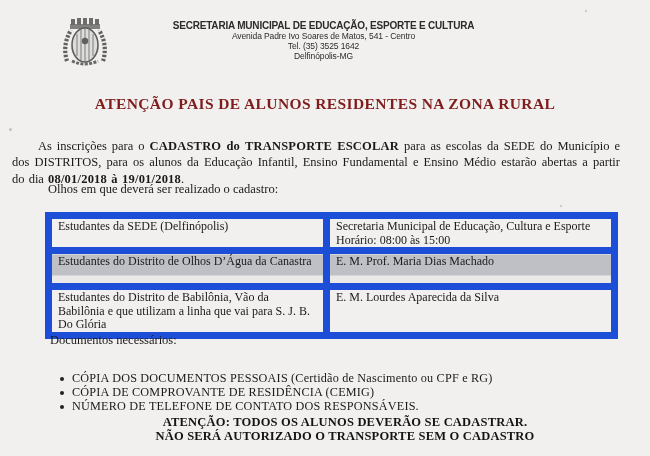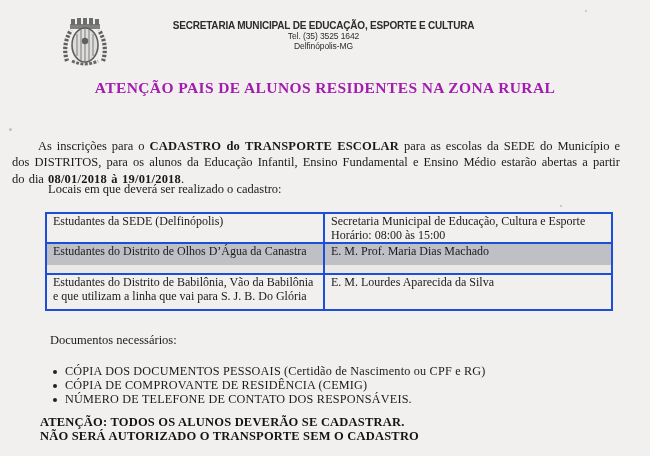--- a/index.html
+++ b/index.html
@@ -21,24 +21,24 @@
     text-align:center;
     font-family:"Liberation Sans", sans-serif;
     color:#2b2b2b;
   }
   .header-text .org{font-size:10px;font-weight:bold;letter-spacing:-0.2px;line-height:11px;}
   .header-text .sub{font-size:8.5px;line-height:10px;letter-spacing:-0.1px;}
   .email-link{color:#2b2b2b;text-decoration:underline;}
 
   
   .doc-title{
-    position:absolute;left:0;right:0;top:79px;
+    position:absolute;left:0;right:0;top:95px;
     text-align:center;
     font-size:15.5px;font-weight:bold;letter-spacing:0.4px;
-    color:#a21caf;
+    color:#7f1d1d;
   }
 
   
   .intro{
     position:absolute;left:12px;top:125px;width:608px;
     font-size:12.5px;line-height:16.5px;
     text-align:justify;text-indent:26px;
     word-spacing:1px;
   }
   .intro b{letter-spacing:0.2px;}
@@ -46,49 +46,50 @@
   .locais{position:absolute;left:48px;top:182px;font-size:12.5px;}
 
   
   .reg-table{
     position:absolute;left:45px;top:212px;
     border-collapse:collapse;
     font-size:12px;line-height:13.5px;
     table-layout:fixed;width:566px;
   }
   .reg-table td{
-    border:2px solid #1d4ed8;
+    border:7px solid #1d4ed8;
     vertical-align:top;
     padding:1px 6px 0 6px;
   }
   .reg-table col.c1{width:278px;}
   .reg-table col.c2{width:288px;}
   tr.r1 td{height:27px;}
   tr.r2 td{height:28px;}
   tr.r3 td{height:33px;}
   tr.shaded td{
     background:linear-gradient(to bottom,#bec0c6 0,#bec0c6 72%,#eae9e7 72%);
   }
 
   
   .docs-label{position:absolute;left:50px;top:333px;font-size:12.5px;}
   .bullets{
     position:absolute;left:44px;top:356px;
-    margin:8px;padding:0;list-style:none;
+    margin:15px;padding:0;list-style:none;
     font-size:12.2px;line-height:14px;letter-spacing:0.2px;
   }
   .bullets li{position:relative;padding-left:13px;}
   .bullets li::before{
     content:"";position:absolute;left:1px;top:6px;
     width:4px;height:4px;border-radius:50%;background:#222;
   }
 
   
   .footer-note{
     position:absolute;left:40px;right:0;top:415px;
+    text-align:center;
     font-size:12.5px;font-weight:bold;line-height:14px;
     color:#141414;letter-spacing:0.2px;
   }
 </style>
 </head>
 <body>
 
 <div class="page">
 
   <div class="speck" style="left:9px;top:128px;width:3px;height:3px;"></div>
@@ -119,29 +120,30 @@
 
       <path d="M7,46 Q2,30 11,15" fill="none" stroke="#4d4d4d" stroke-width="4.2" stroke-dasharray="2.4 1.6"></path>
       <path d="M43,46 Q48,30 39,15" fill="none" stroke="#4d4d4d" stroke-width="4.2" stroke-dasharray="2.4 1.6"></path>
 
       <path d="M12,46 Q25,52 38,46" fill="none" stroke="#565656" stroke-width="3" stroke-dasharray="3 1.4"></path>
     </svg>
   </div>
 
   <div class="header-text">
     <div class="org">SECRETARIA MUNICIPAL DE EDUCAÇÃO, ESPORTE E CULTURA</div>
+    <div class="sub">Avenida Padre Ivo Soares de Matos, 541 - Centro</div>
     <div class="sub">Tel. (35) 3525 1642</div>
     <div class="sub">Delfinópolis-MG</div>
   </div>
 
   <div class="doc-title">ATENÇÃO PAIS DE ALUNOS RESIDENTES NA ZONA RURAL</div>
 
   <p class="intro"><span>As inscrições para o </span><b>CADASTRO do TRANSPORTE ESCOLAR</b><span> para as escolas da SEDE do Município e dos DISTRITOS, para os alunos da Educação Infantil, Ensino Fundamental e Ensino Médio estarão abertas a partir do dia </span><b>08/01/2018 à 19/01/2018</b><span>.</span></p>
 
-  <div class="locais">Locais em que deverá ser realizado o cadastro:</div>
+  <div class="locais">Olhos em que deverá ser realizado o cadastro:</div>
 
   <table class="reg-table">
     <colgroup>
         <col class="c1">
         <col class="c2">
       </colgroup>
     <tbody>
       <tr class="r1">
         <td>Estudantes da SEDE (Delfinópolis)</td>
         <td>

